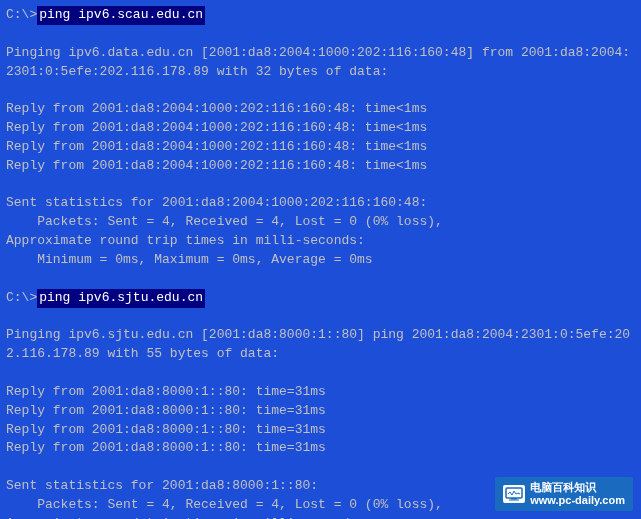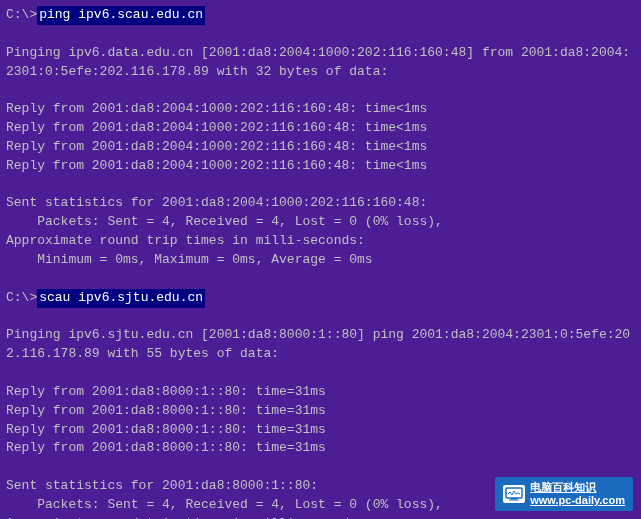--- a/index.html
+++ b/index.html
@@ -9,21 +9,21 @@
       background: #000;
       font-family: 'Courier New', Courier, monospace;
       font-size: 13px;
       color: #c0c0c0;
       overflow: hidden;
       position: relative;
     }
     .terminal {
       width: 100%;
       height: 100%;
-      background: #4c1d95;
+      background: #1d4ed8;
       padding: 6px 6px 6px 6px;
       line-height: 1.45;
       overflow: hidden;
     }
     .line {
       white-space: pre;
       display: block;
     }
     .highlight-cmd {
       display: inline-block;
@@ -41,21 +41,20 @@
       background: #1a6bbf;
       color: #fff;
       font-family: Arial, sans-serif;
       font-size: 12px;
       font-weight: bold;
       padding: 4px 8px;
       display: flex;
       align-items: center;
       gap: 5px;
       border-radius: 2px;
-      text-decoration: underline;
     }
     .watermark-icon {
       width: 22px;
       height: 18px;
       background: #fff;
       display: flex;
       align-items: center;
       justify-content: center;
       border-radius: 2px;
     }
@@ -84,21 +83,21 @@
   <span class="line">Reply from 2001:da8:2004:1000:202:116:160:48: time&lt;1ms</span>
   <span class="line">Reply from 2001:da8:2004:1000:202:116:160:48: time&lt;1ms</span>
   <span class="line">Reply from 2001:da8:2004:1000:202:116:160:48: time&lt;1ms</span>
   <span class="line">&nbsp;</span>
   <span class="line">Sent statistics for 2001:da8:2004:1000:202:116:160:48:</span>
   <span class="line">    Packets: Sent = 4, Received = 4, Lost = 0 (0% loss),</span>
   <span class="line">Approximate round trip times in milli-seconds:</span>
   <span class="line">    Minimum = 0ms, Maximum = 0ms, Average = 0ms</span>
   <span class="line">&nbsp;</span>
 
-  <span class="line"><span class="prompt">C:\&gt;</span><span class="highlight-cmd">scau ipv6.sjtu.edu.cn</span></span>
+  <span class="line"><span class="prompt">C:\&gt;</span><span class="highlight-cmd">ping ipv6.sjtu.edu.cn</span></span>
   <span class="line">&nbsp;</span>
   <span class="line">Pinging ipv6.sjtu.edu.cn [2001:da8:8000:1::80] ping 2001:da8:2004:2301:0:5efe:20</span>
   <span class="line">2.116.178.89 with 55 bytes of data:</span>
   <span class="line">&nbsp;</span>
   <span class="line">Reply from 2001:da8:8000:1::80: time=31ms</span>
   <span class="line">Reply from 2001:da8:8000:1::80: time=31ms</span>
   <span class="line">Reply from 2001:da8:8000:1::80: time=31ms</span>
   <span class="line">Reply from 2001:da8:8000:1::80: time=31ms</span>
   <span class="line">&nbsp;</span>
   <span class="line">Sent statistics for 2001:da8:8000:1::80:</span>

